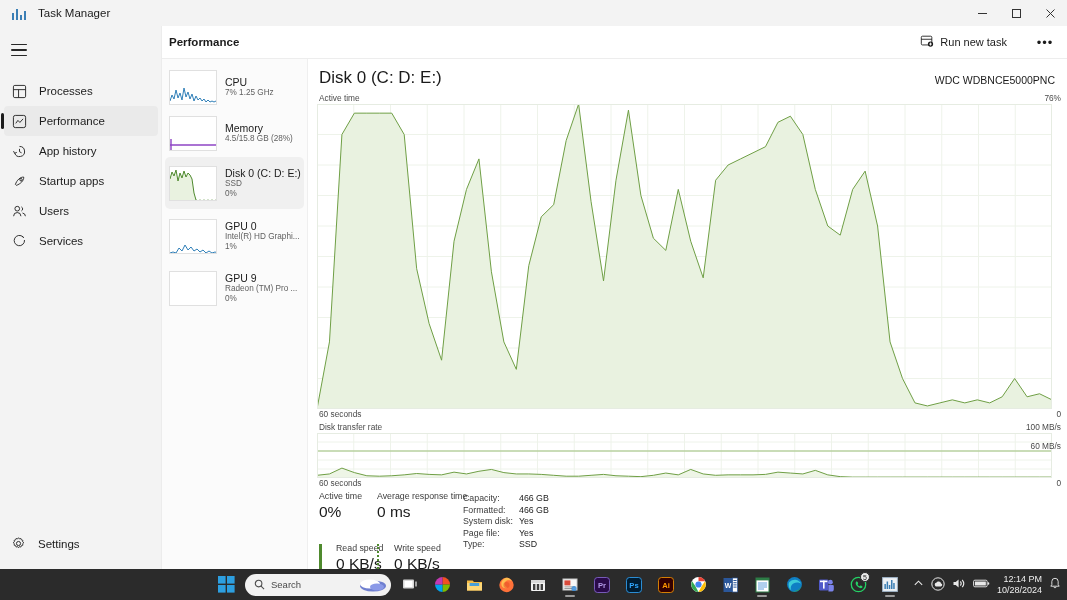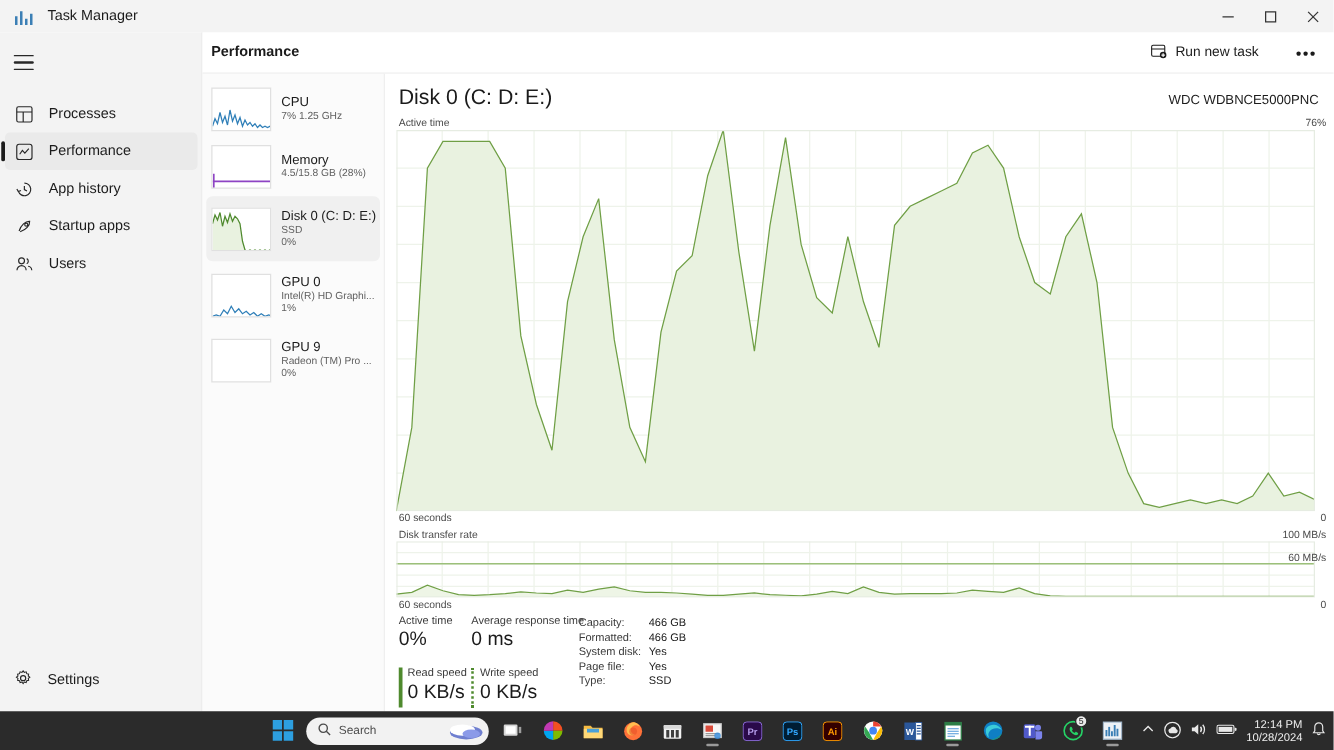--- a/index.html
+++ b/index.html
@@ -143,21 +143,21 @@
   .axis-lbl { position: absolute; font-size: 8.3px; color: #4a4a4a; }
 
   .chartbox { position: absolute; background: #fff; }
   .chartbox svg { display: block; }
 
   
   .stats { position: absolute; left: 11px; top: 432px; width: 740px; }
   .stat-cap { font-size: 8.8px; color: #3b3b3b; line-height: 11px; }
   .stat-val { font-size: 15.5px; color: #1b1b1b; line-height: 19px; font-weight: normal; }
   .statcol { position: absolute; }
-  .speedbox { position: absolute; padding-left: 7px; }
+  .speedbox { position: absolute; padding-left: 17px; margin-top: 10px; }
   .speedbox::before {
     content: ""; position: absolute; left: 0; top: 1px;
     width: 2.5px; height: 32px; background: #4f8a2e;
   }
   .speedbox.dotted::before {
     background: none;
     border-left: 2.5px dotted #4f8a2e;
     width: 0;
   }
   .kv { display: flex; font-size: 8.8px; color: #3b3b3b; line-height: 11.6px; }
@@ -297,20 +297,29 @@
               <circle cx="5.6" cy="5" r="2.5" fill="none" stroke="#272727" stroke-width="1"></circle>
               <path d="M1.7 13 a3.9 3.9 0 0 1 7.8 0" fill="none" stroke="#272727" stroke-width="1"></path>
               <path d="M10 3.1 a2.4 2.4 0 0 1 0 4.3" fill="none" stroke="#272727" stroke-width="1"></path>
               <path d="M11.2 9.6 a3.6 3.6 0 0 1 3.1 3.4" fill="none" stroke="#272727" stroke-width="1"></path>
             </svg>
         </span>
         <span>Users</span>
       </div>
 
 
+      <div class="navitem">
+        <span class="ico">
+          <svg width="15" height="15" viewBox="0 0 16 16">
+              <path d="M11.8 3.2 a5.5 5.5 0 1 0 1.5 3.2" fill="none" stroke="#272727" stroke-width="1"></path>
+              <line x1="10.9" y1="2.1" x2="12.6" y2="4.2" stroke="#272727" stroke-width="1"></line>
+            </svg>
+        </span>
+        <span>Services</span>
+      </div>
     </div>
 
     <div class="settings-item">
       <span class="ico">
         <svg width="15" height="15" viewBox="0 0 16 16">
             <circle cx="8" cy="8" r="2.2" fill="none" stroke="#272727" stroke-width="1"></circle>
             <path d="M8 1.8 l1 1.3 1.6-.5 .5 1.6 1.6 .4-.3 1.6 1.3 1-1.3 1 .3 1.6-1.6 .4-.5 1.6-1.6-.5-1 1.3-1-1.3-1.6 .5-.5-1.6-1.6-.4 .3-1.6-1.3-1 1.3-1-.3-1.6 1.6-.4 .5-1.6 1.6 .5z" fill="none" stroke="#272727" stroke-width="0.9"></path>
           </svg>
       </span>
       <span>Settings</span>

